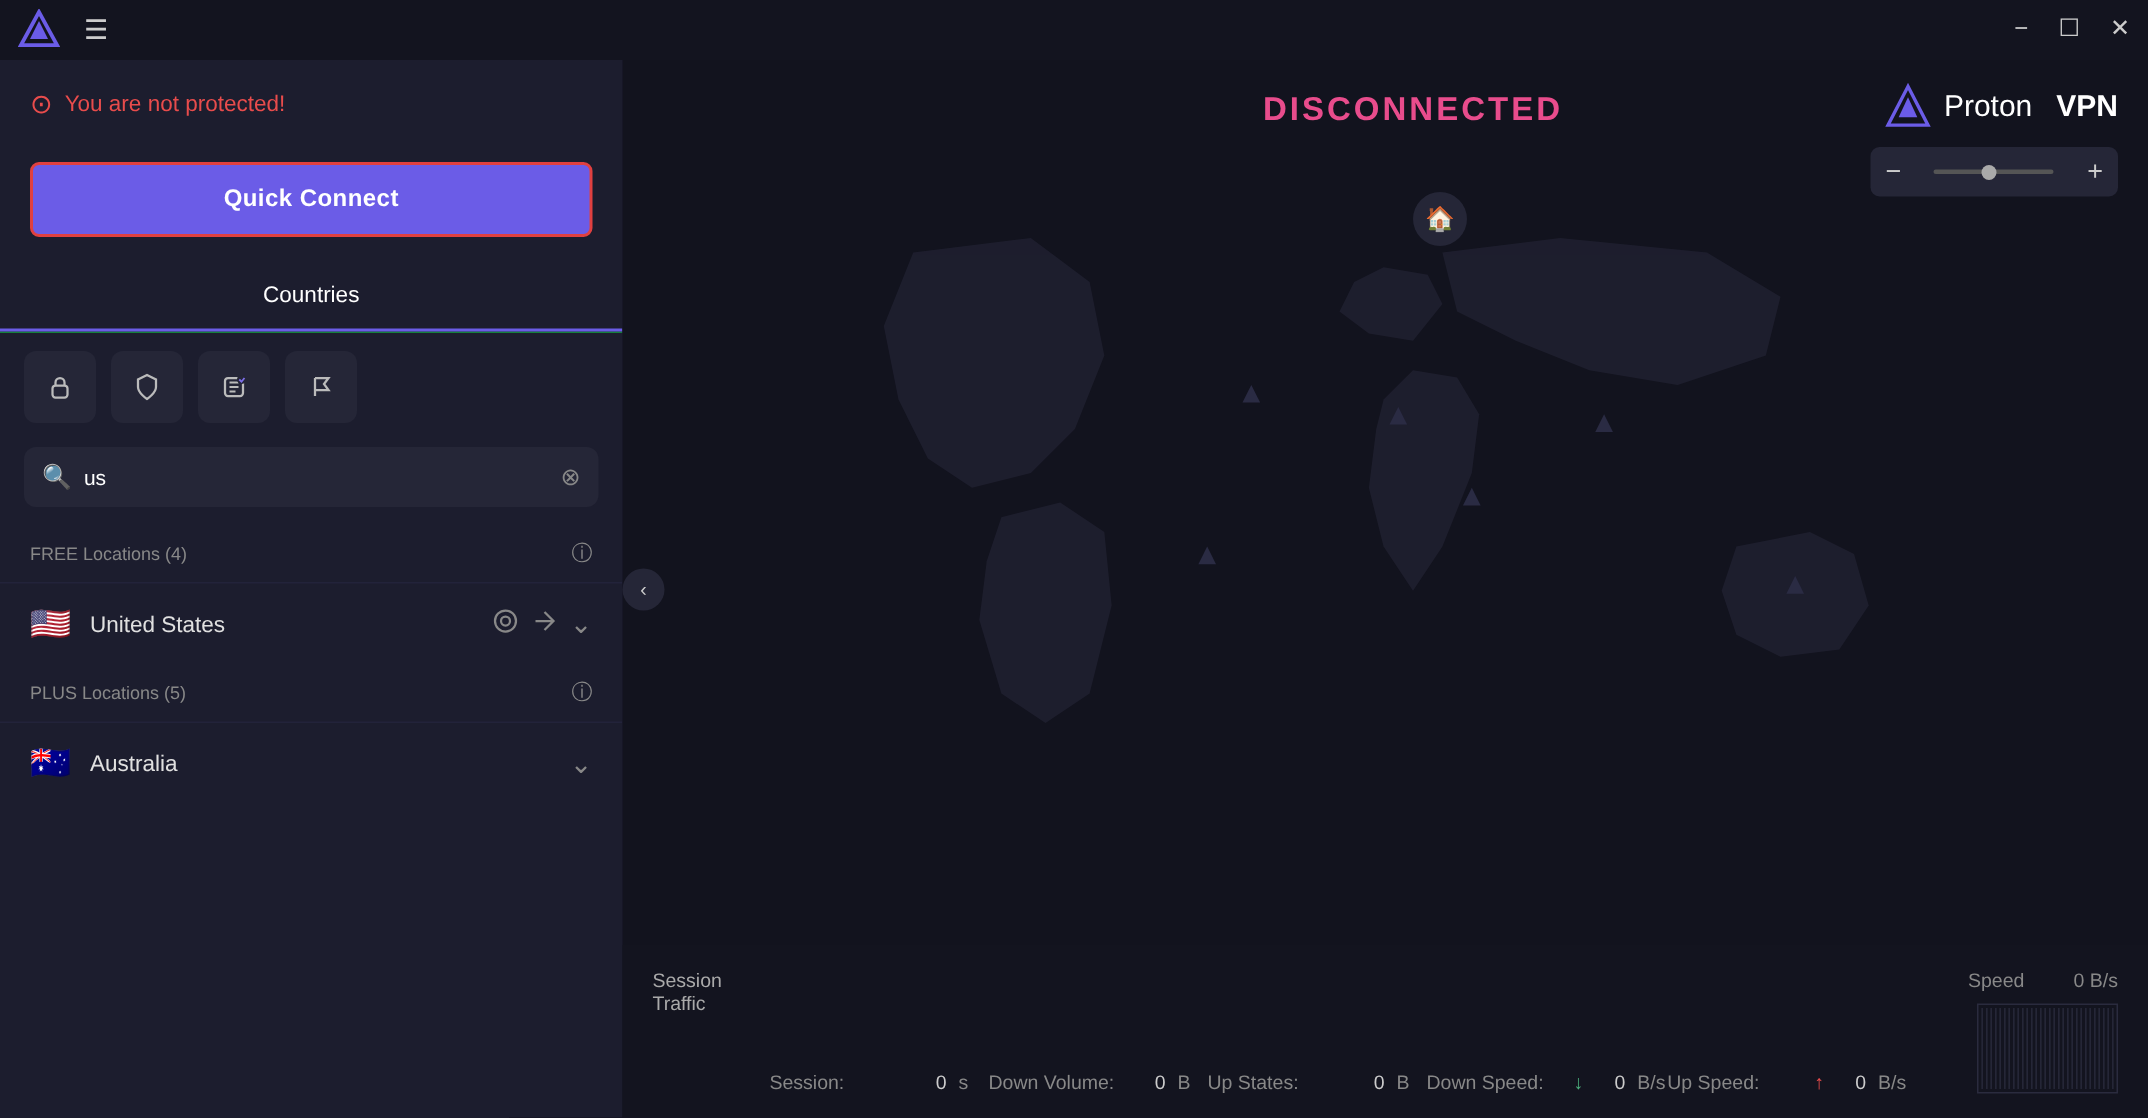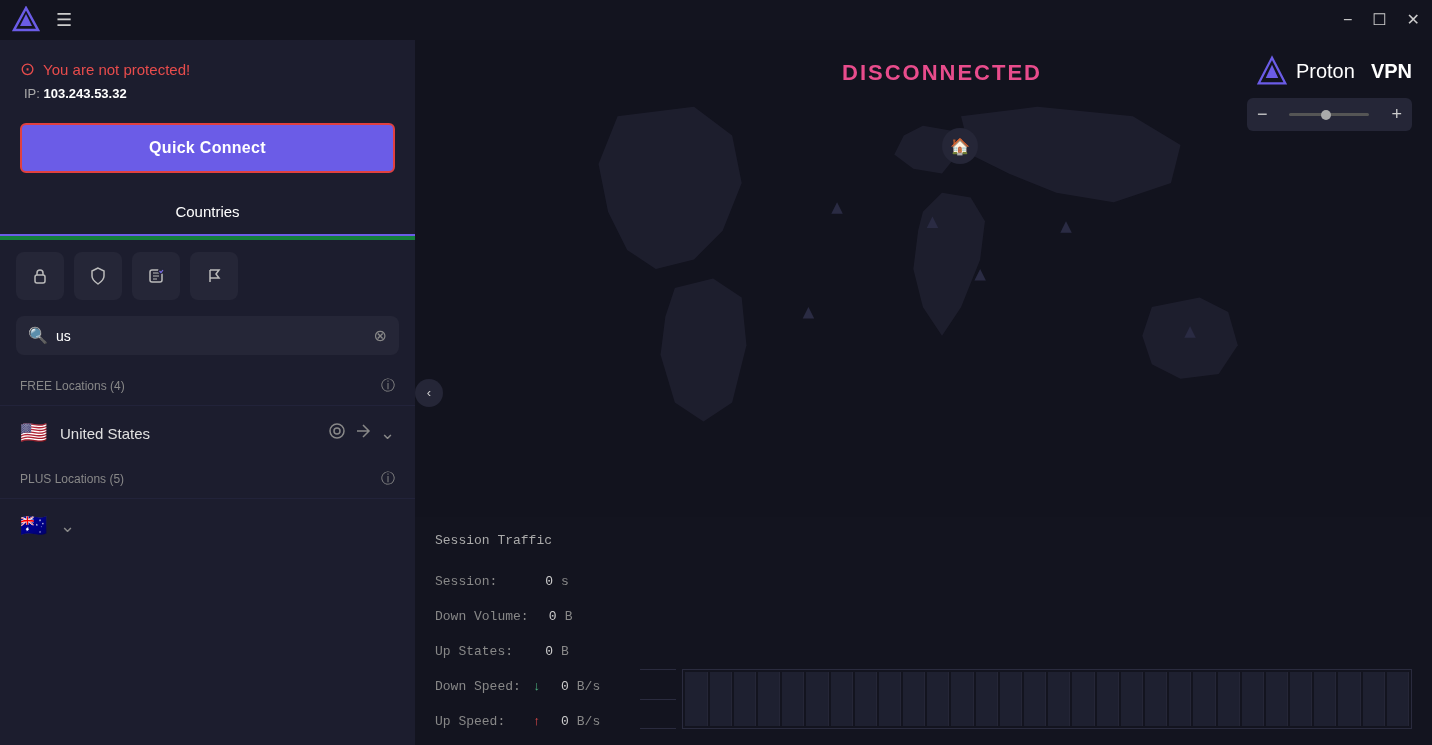--- a/index.html
+++ b/index.html
@@ -100,21 +100,21 @@
       color: #fff;
       font-size: 16px;
       font-weight: 600;
       cursor: pointer;
       letter-spacing: 0.3px;
     }
 
     
     .tabs-row {
       display: flex;
-      border-bottom: 4px solid #15803d;
+      border-bottom: 1px solid #15803d;
       align-items: center;
     }
     .tab {
       flex: 1;
       padding: 14px 0;
       text-align: center;
       font-size: 15px;
       cursor: pointer;
       color: #888;
       border-bottom: 2px solid transparent;
@@ -388,23 +388,22 @@
     
     .stats-panel {
       background: #13141f;
       padding: 16px 20px;
       display: flex;
       gap: 40px;
       flex-shrink: 0;
     }
     .stats-left {
       display: flex;
-      flex-direction: column;
-      gap: 20px;
-      font-family: Liberation Mono, monospace;
+      flex-direction: row;
+      gap: 0;
     }
     .stats-title {
       color: #aaa;
       font-size: 13px;
       margin-bottom: 6px;
     }
     .stat-row {
       display: flex;
       align-items: flex-end;
       gap: 8px;
@@ -476,24 +475,20 @@
 </div>
 
 <div class="main-layout">
 
   <div class="left-panel">
 
     <div class="protection-banner">
       <div class="not-protected-row">
         <span class="alert-icon">⊙</span>
         <span class="not-protected-text">You are not protected!</span>
-      </div>
-      <div class="ip-row">
-        <span>IP:</span>
-        <span class="ip-value">103.243.53.32</span>
       </div>
     </div>
 
     <div class="quick-connect-wrap">
       <button class="quick-connect-btn">Quick Connect</button>
     </div>
 
     <div class="tabs-row">
       <div class="tab active">
         <span>Countries</span>
@@ -561,20 +556,21 @@
         </div>
       </div>
 
       <div class="location-section-header">
         <span>PLUS Locations (5)</span>
         <span class="info-icon">ⓘ</span>
       </div>
 
       <div class="server-item">
         <span class="flag">🇦🇺</span>
+        <span class="server-name">Australia</span>
         <div class="server-actions">
           <button class="chevron-btn">⌄</button>
         </div>
       </div>
 
     </div>
   </div>
 
   <div class="right-panel">
 
@@ -655,20 +651,24 @@
         </div>
         <div class="stat-row">
           <span class="stat-label">Up Speed:</span>
           <span class="arrow-up">↑</span>
           <span class="stat-value">0</span>
           <span class="stat-unit">B/s</span>
         </div>
       </div>
 
       <div class="stats-right">
+        <div class="speed-header">
+          <span class="speed-title">Speed</span>
+          <span class="speed-value">0  B/s</span>
+        </div>
         <div class="speed-chart">
 
           <div style="flex:1;display:flex;flex-direction:column;justify-content:space-between;height:60px;margin-right:4px;">
             <div style="height:1px;background:#2a2b3e;width:100%;"></div>
             <div style="height:1px;background:#2a2b3e;width:100%;"></div>
             <div style="height:1px;background:#2a2b3e;width:100%;"></div>
           </div>
 
           <div style="flex:20;display:flex;gap:2px;align-items:flex-end;height:60px;border:1px solid #2a2b3e;padding:2px;">
             <div style="flex: 1 1 0%; background: rgb(30, 32, 48); height: 100%; border-right: 1px solid rgb(37, 38, 55);"></div>

